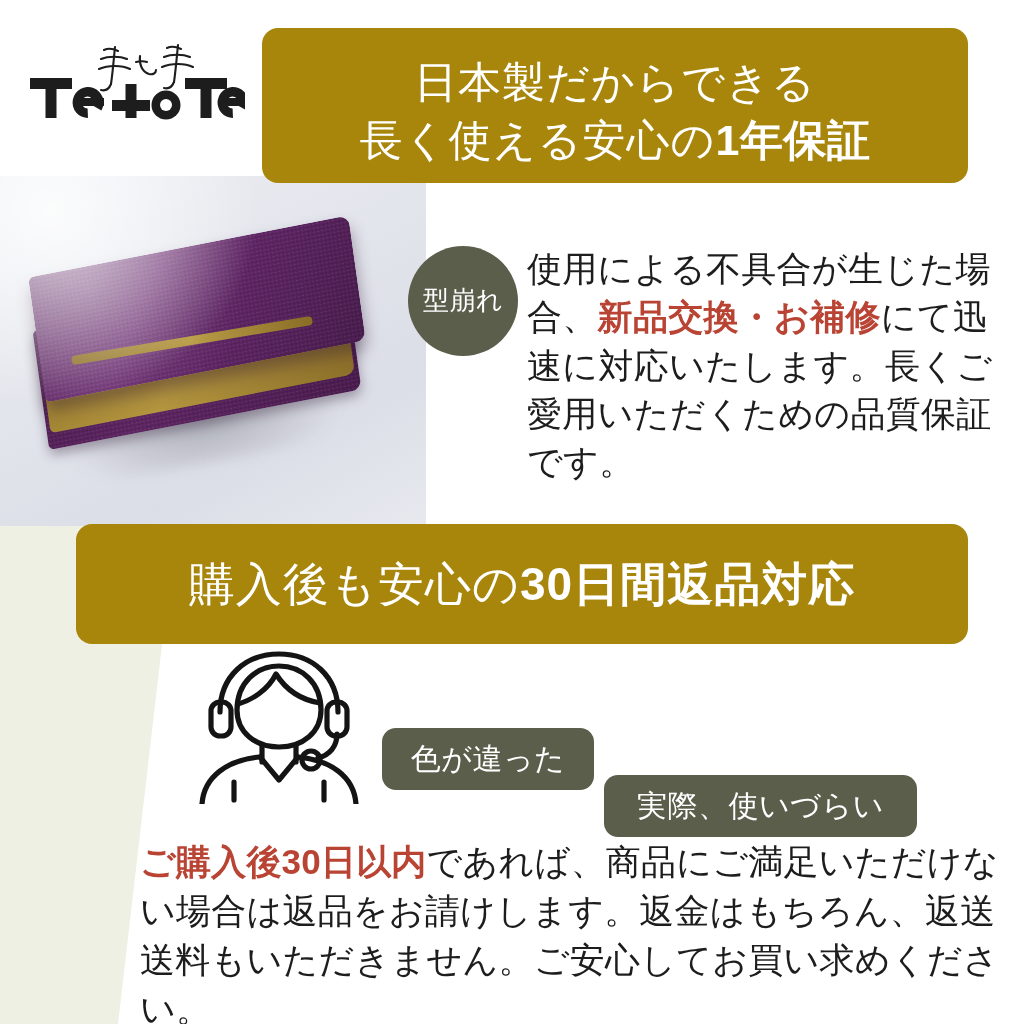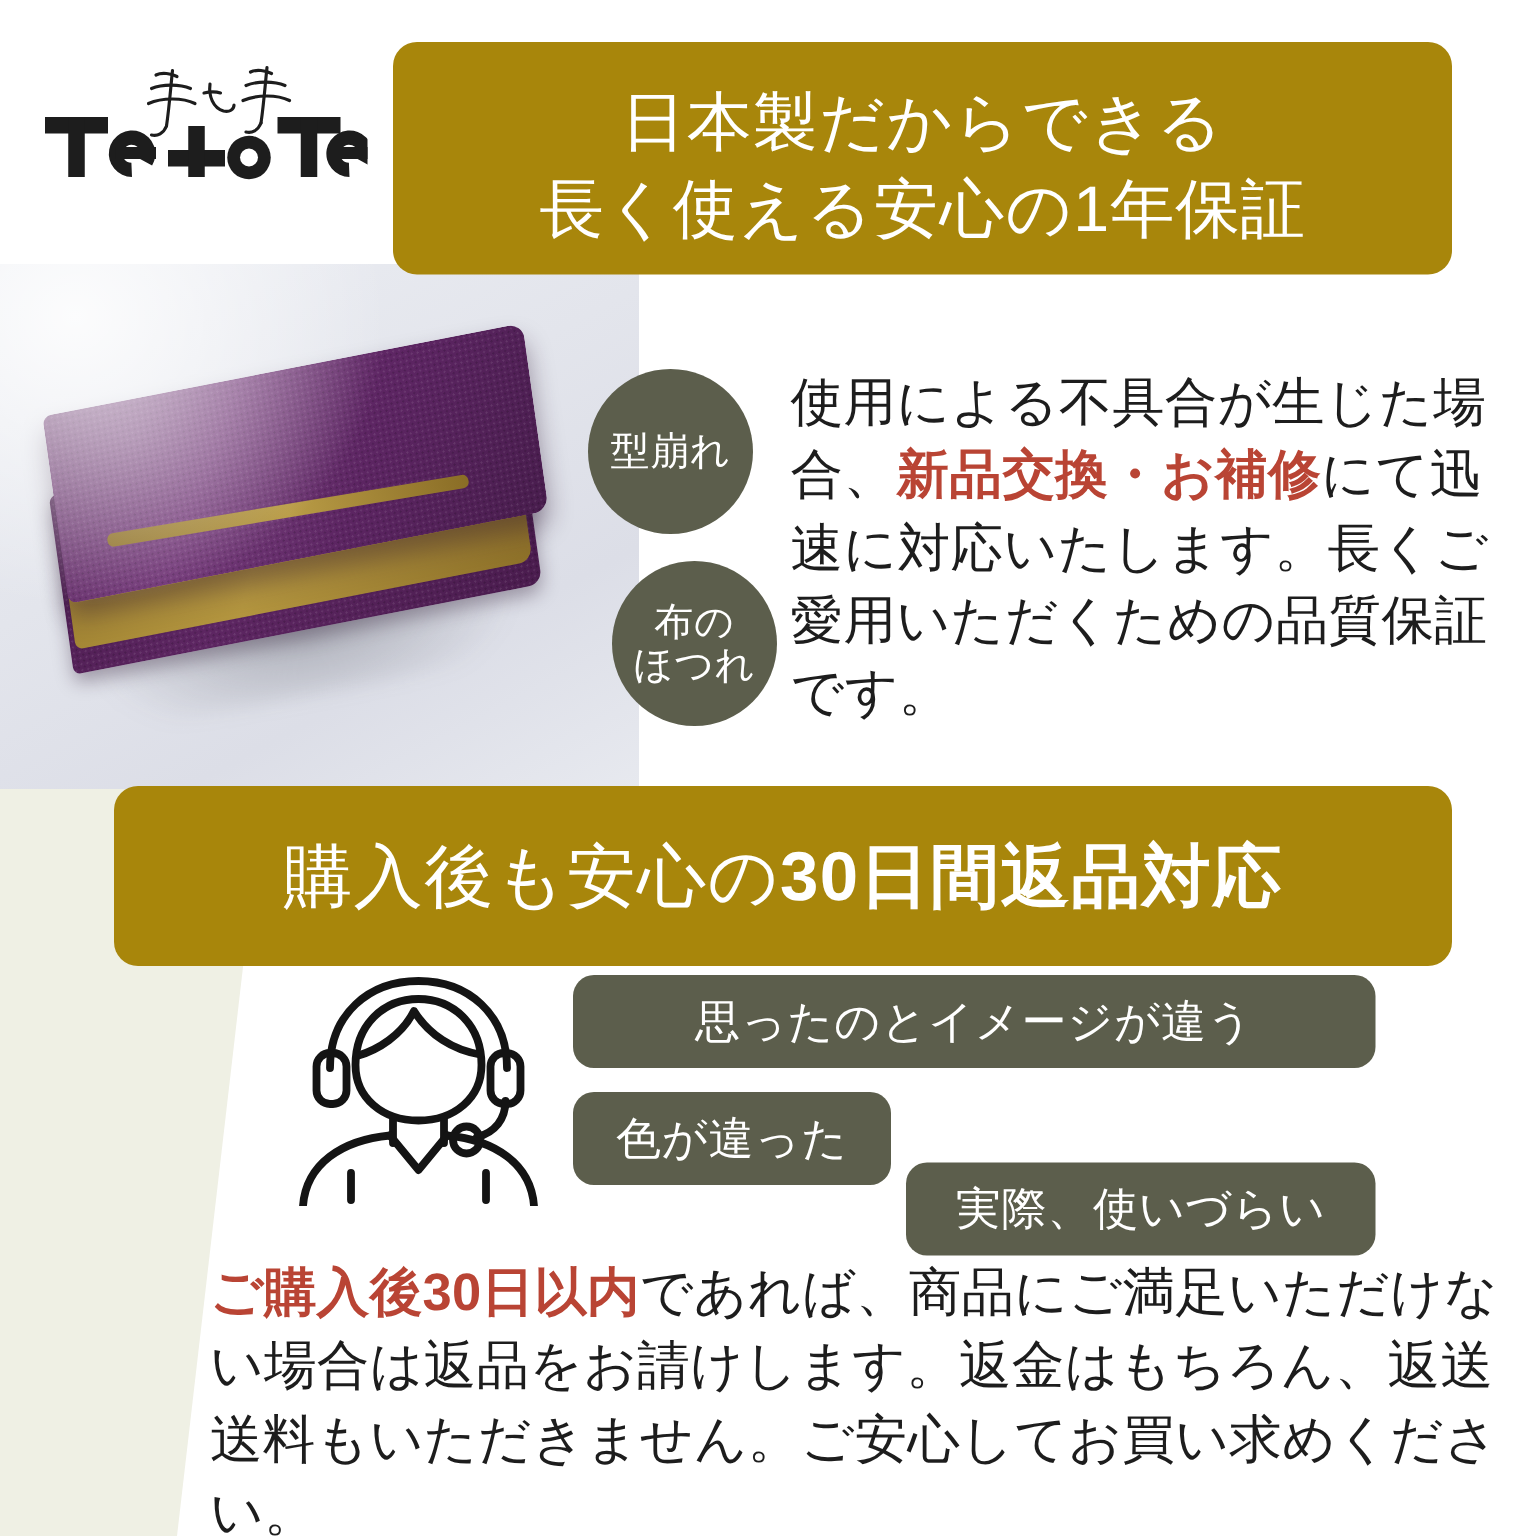--- a/index.html
+++ b/index.html
@@ -91,21 +91,21 @@
     box-sizing:border-box;
   }
   .banner-top{
     left:262px;top:28px;width:706px;height:155px;
     padding:22px 18px 10px;
   }
   .banner-top .bline{
     font-size:43px;line-height:1.34;letter-spacing:1px;font-weight:400;
     white-space:nowrap;
   }
-  .banner-top .bline b{font-weight:400;letter-spacing:0.5px;text-align:center;}
+  .banner-top .bline b{font-weight:700;letter-spacing:0.5px;text-align:center;}
 
   .banner-bottom{
     left:76px;top:524px;width:892px;height:120px;
   }
   .banner-bottom .bline{
     font-size:46px;line-height:1;letter-spacing:1px;font-weight:400;
     white-space:nowrap;
   }
   .banner-bottom .bline b{font-weight:700;}
 
@@ -113,21 +113,21 @@
   .circle{
     position:absolute;
     background:#5c5e4c;
     border-radius:50%;
     color:#fff;
     display:flex;align-items:center;justify-content:center;
     text-align:center;
     font-size:26px;line-height:1.12;
     letter-spacing:0.5px;
   }
-  .circle-1{left:392px;top:246px;width:110px;height:110px;}
+  .circle-1{left:408px;top:246px;width:110px;height:110px;}
   .circle-2{left:408px;top:374px;width:110px;height:110px;}
 
   
   .para-warranty{
     position:absolute;left:527px;top:245px;width:470px;
     font-size:35px;line-height:1.38;color:#1d1d1d;
     letter-spacing:0.3px;
   }
   .para-warranty .hl{color:#b94434;font-weight:700;}
 
@@ -227,23 +227,20 @@
   </div>
 
   <div class="banner banner-top">
     <div class="bline">日本製だからできる</div>
     <div class="bline"><span>長く使える安心の</span><b>1年保証</b></div>
   </div>
 
   <div class="circle circle-1">
     <span>型崩れ</span>
   </div>
-  <div class="circle circle-2">
-    <span><span>布の</span><br><span>ほつれ</span></span>
-  </div>
 
   <div class="para-warranty"><span>使用による不具合が生じた場合、</span><span class="hl">新品交換・お補修</span><span>にて迅速に対応いたします。長くご愛用いただくための品質保証です。</span></div>
 
   <div class="banner banner-bottom">
     <div class="bline"><span>購入後も安心の</span><b>30日間返品対応</b></div>
   </div>
 
   <div class="operator">
     <svg viewBox="0 0 178 162" width="178" height="162" aria-hidden="true">
       <g fill="none" stroke="#141414" stroke-width="5.2" stroke-linecap="round" stroke-linejoin="round">
@@ -267,23 +264,20 @@
         <path d="M12 162 C14 134, 38 118, 70 115"></path>
         <path d="M166 162 C164 134, 140 118, 108 115"></path>
 
         <path d="M70 115 L89 138 L108 115"></path>
 
         <path d="M44 140 L44 158 M134 140 L134 158"></path>
       </g>
     </svg>
   </div>
 
-  <div class="pill pill-1">
-    <span>思ったのとイメージが違う</span>
-  </div>
   <div class="pill pill-2">
     <span>色が違った</span>
   </div>
   <div class="pill pill-3">
     <span>実際、使いづらい</span>
   </div>
 
   <div class="para-return"><span class="hl">ご購入後30日以内</span><span>であれば、商品にご満足いただけない場合は返品をお請けします。返金はもちろん、返送送料もいただきません。ご安心してお買い求めください。</span></div>
 
 </div>

